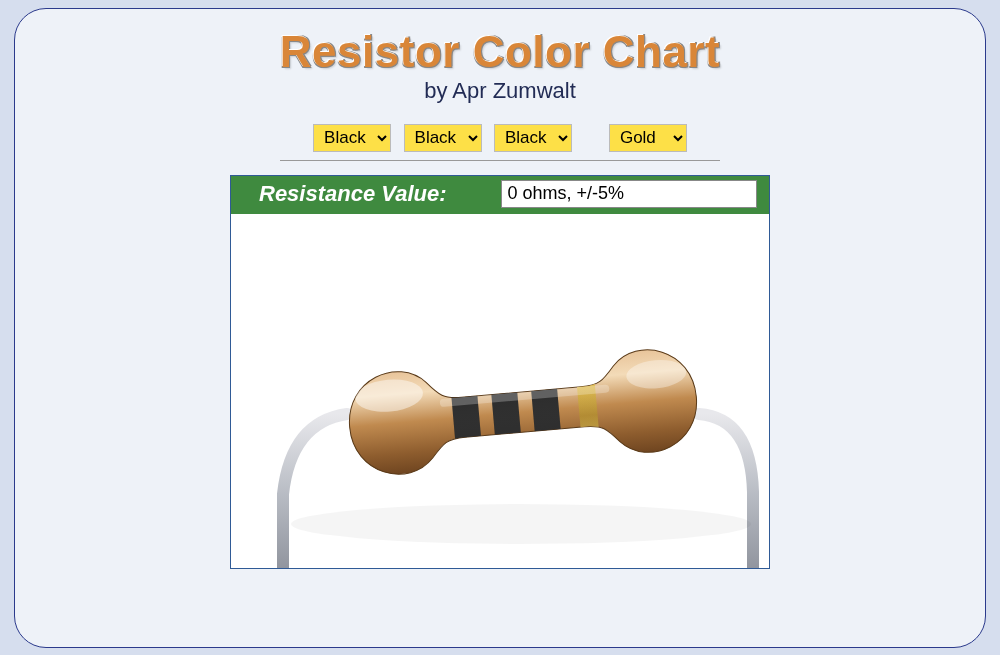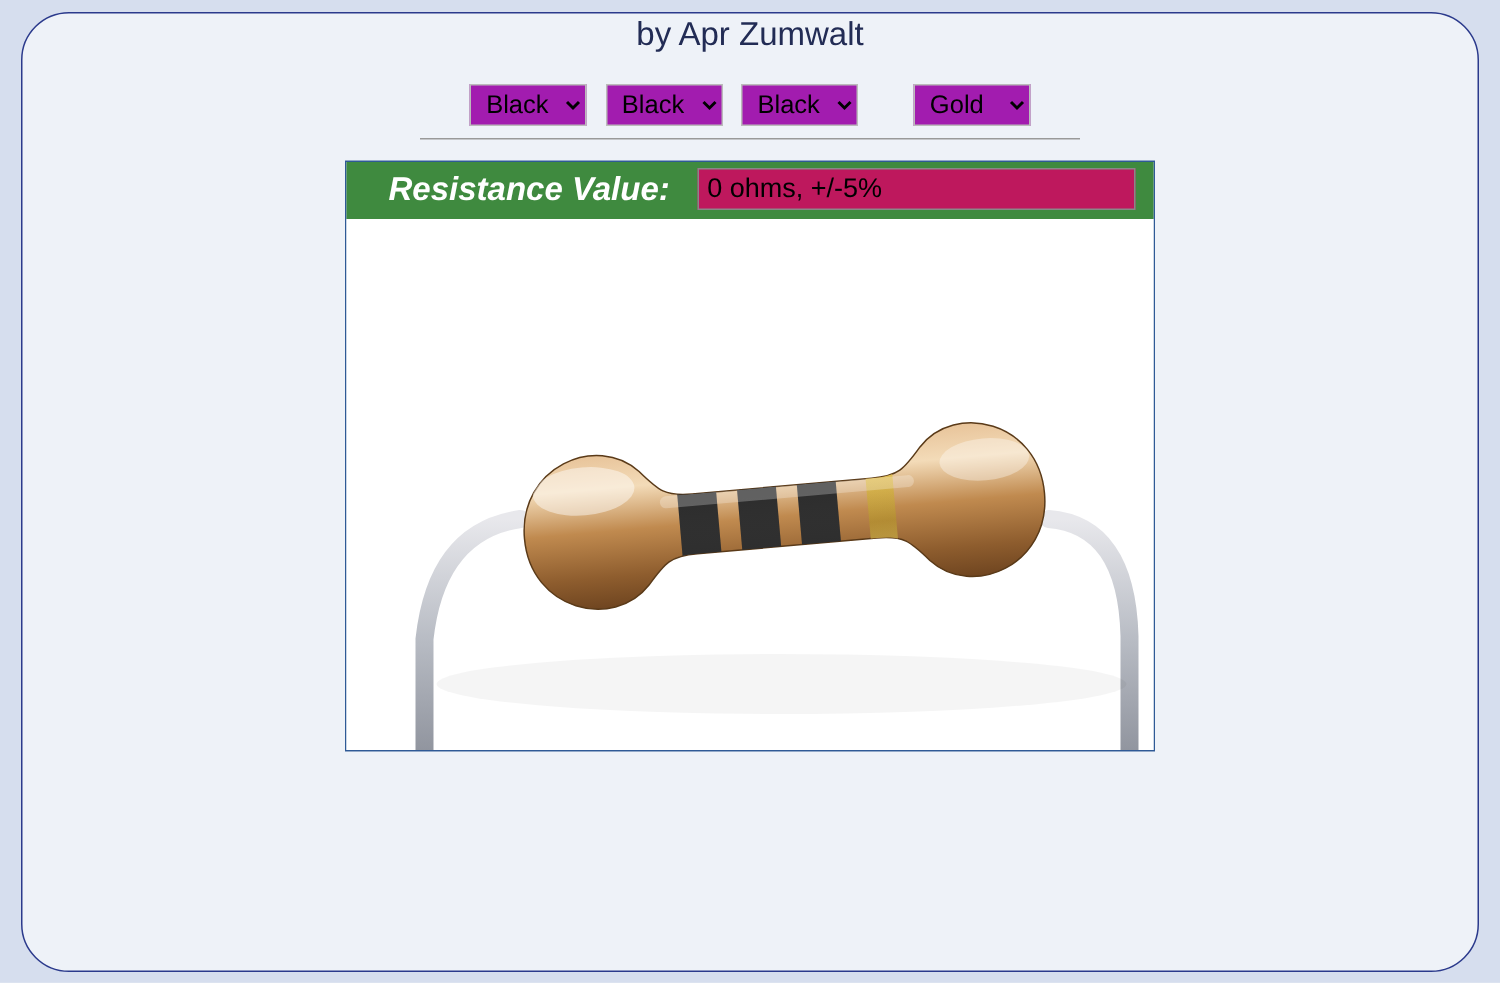--- a/index.html
+++ b/index.html
@@ -40,21 +40,21 @@
     color: #222c55;
     font-size: 22px;
     line-height: 1.3;
   }
   .selects {
     margin-top: 18px;
   }
   .selects select {
     font-family: inherit;
     font-size: 17px;
-    background: #a21caf;
+    background: #fde047;
     border: 1px solid #bbb;
     height: 28px;
     padding: 1px 2px 1px 6px;
     margin: 0 4px;
     width: 78px;
   }
   .selects .gap {
     display: inline-block;
     width: 20px;
   }
@@ -69,57 +69,59 @@
     margin: 14px auto 0 auto;
     border: 1px solid #2f5a96;
     background: #ffffff;
     box-sizing: border-box;
   }
   .panel-header {
     background: #3f8a3f;
     display: flex;
     align-items: center;
     padding: 4px 10px 6px 10px;
+    gap: 36px;
   }
   .panel-header .label {
     color: #ffffff;
     font-size: 22px;
     font-weight: 700;
     font-style: italic;
     flex: 0 0 auto;
     padding-left: 18px;
     padding-right: 18px;
   }
   .panel-header input {
     flex: 1 1 auto;
     font-family: inherit;
     font-size: 18px;
     height: 26px;
     padding: 0 6px;
     border: 1px solid #888;
-    background: #be185d;
+    background: #ffffff;
     margin-right: 2px;
   }
   .panel-body {
     height: 354px;
     position: relative;
     overflow: hidden;
     background: #ffffff;
   }
   .panel-body svg {
     position: absolute;
     left: 0;
     top: 0;
   }
 </style>
 </head>
 <body>
 
 <div class="card">
 
+  <div class="title">Resistor Color Chart</div>
   <div class="byline">by Apr Zumwalt</div>
 
   <div class="selects">
     <select>
       <option>Black</option>
     </select>
     <select>
       <option>Black</option>
     </select>
     <select>

